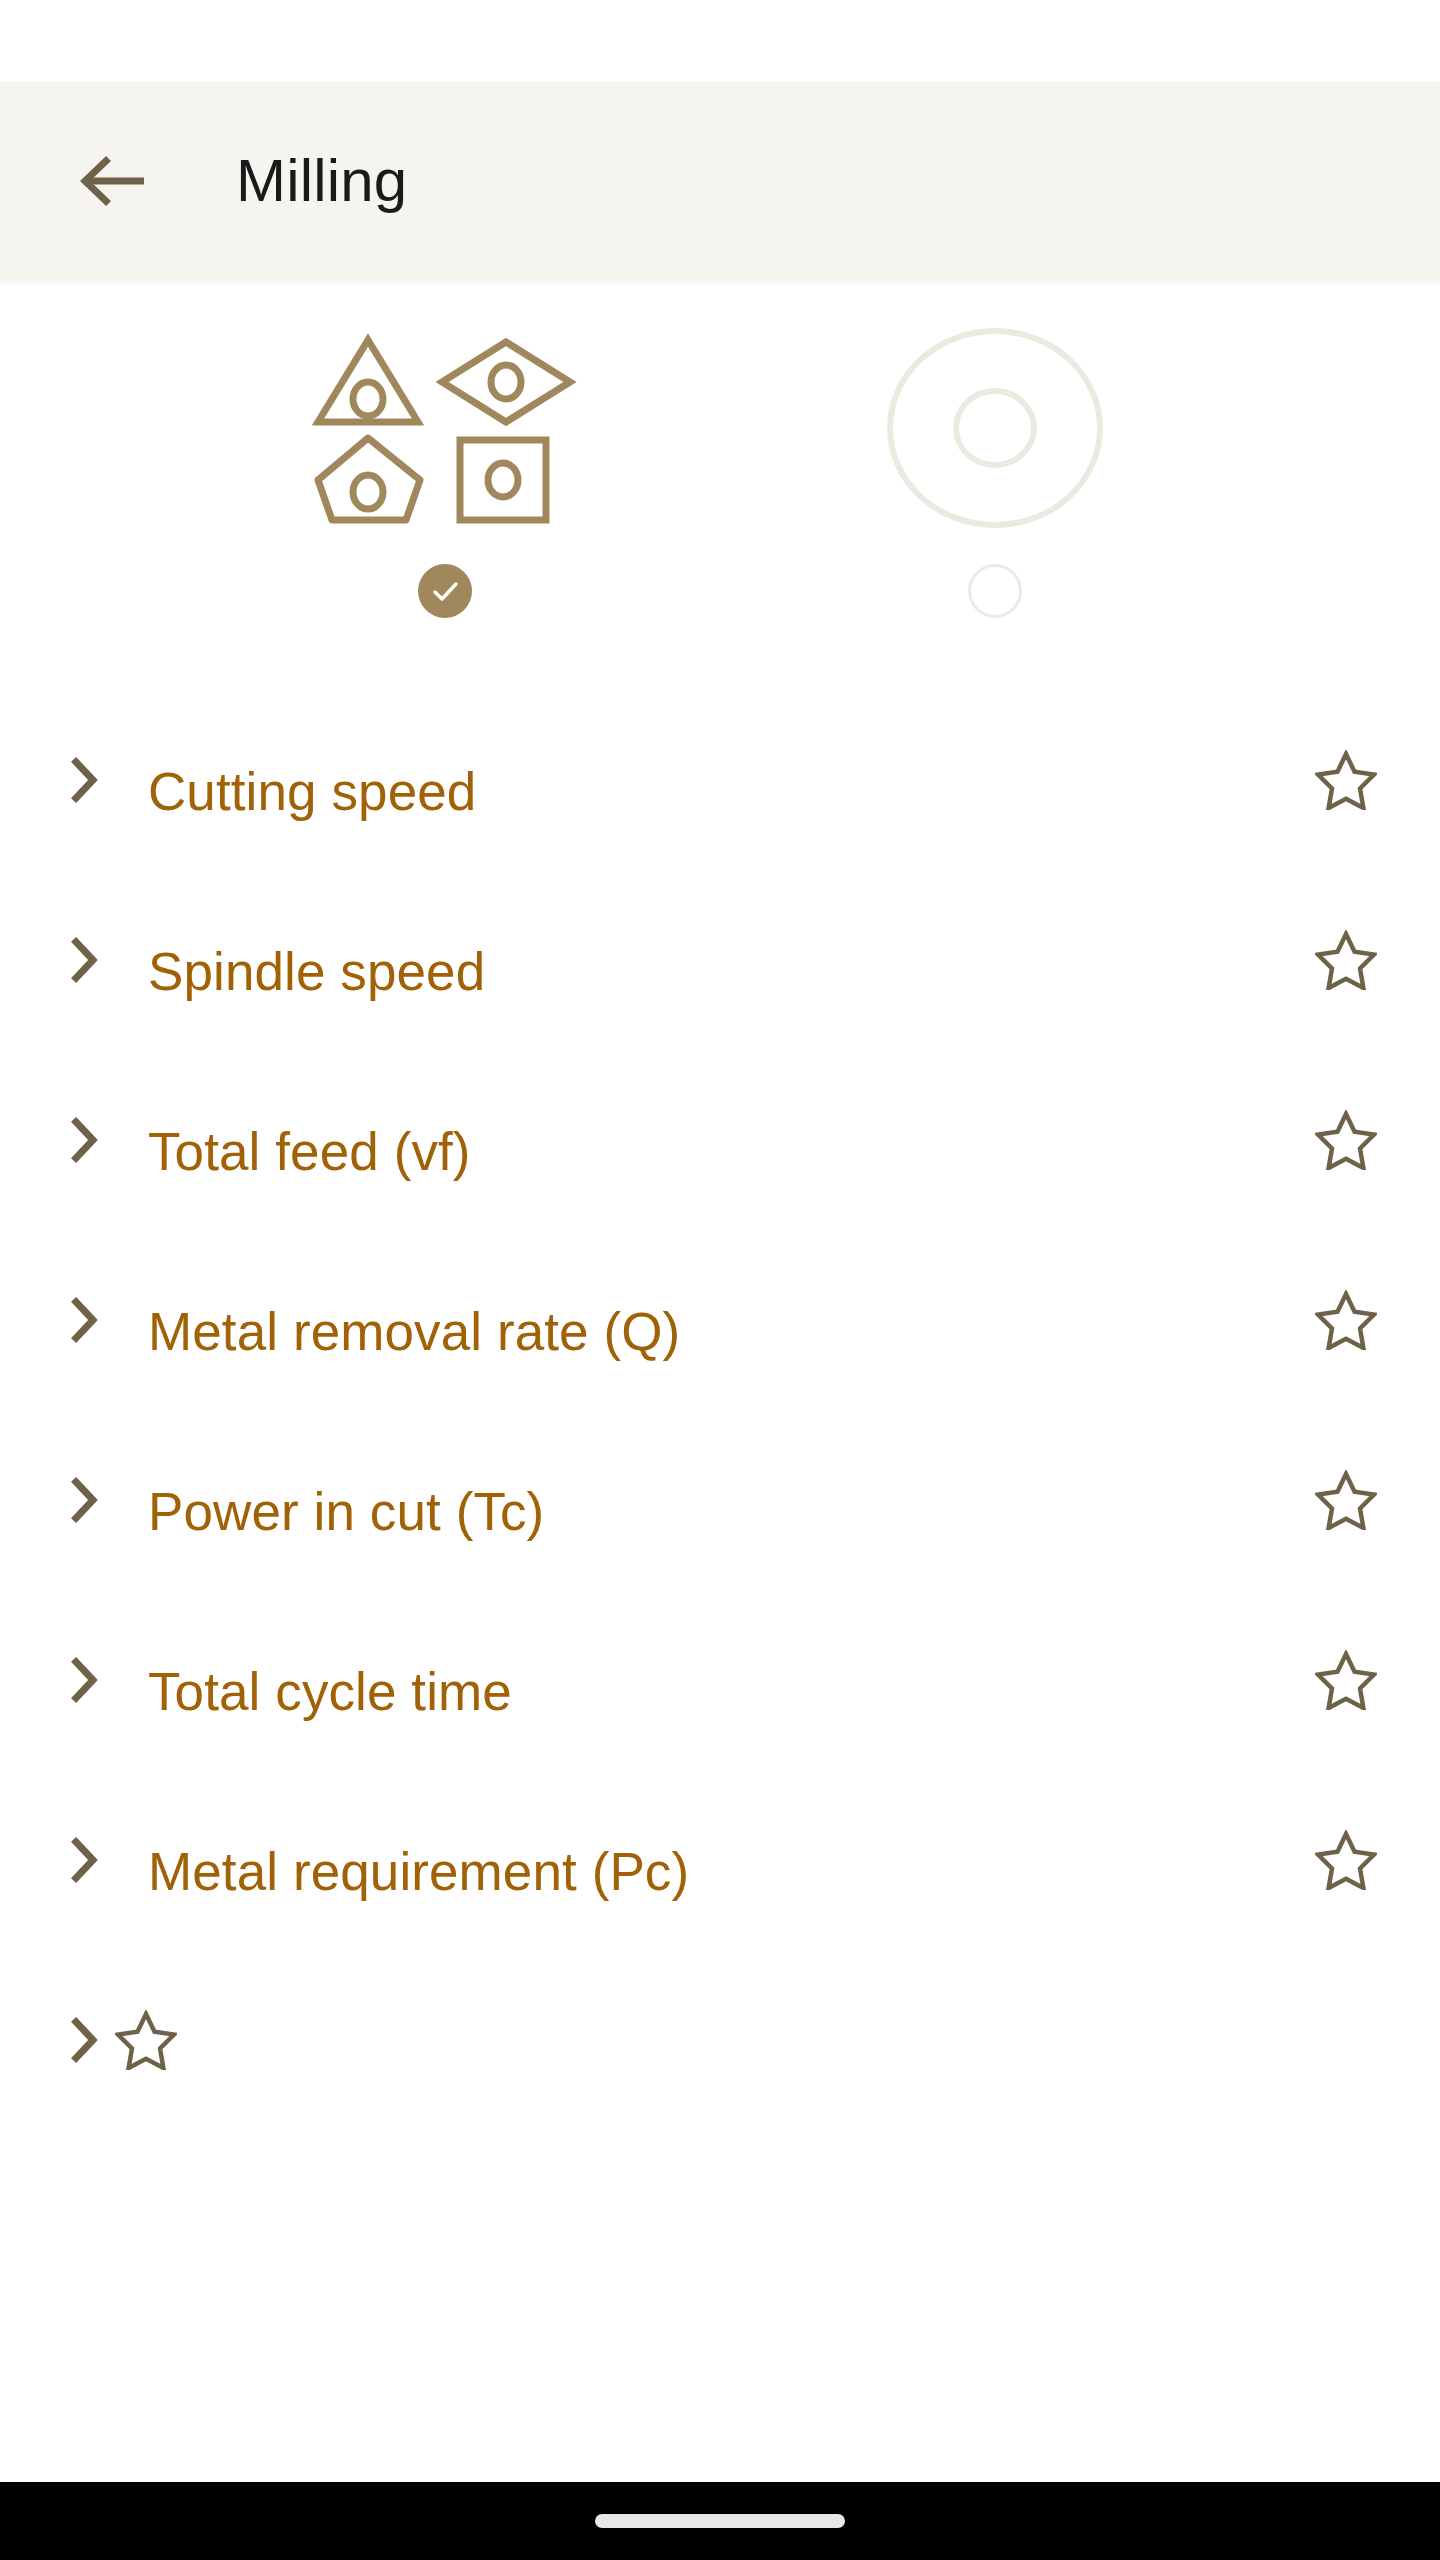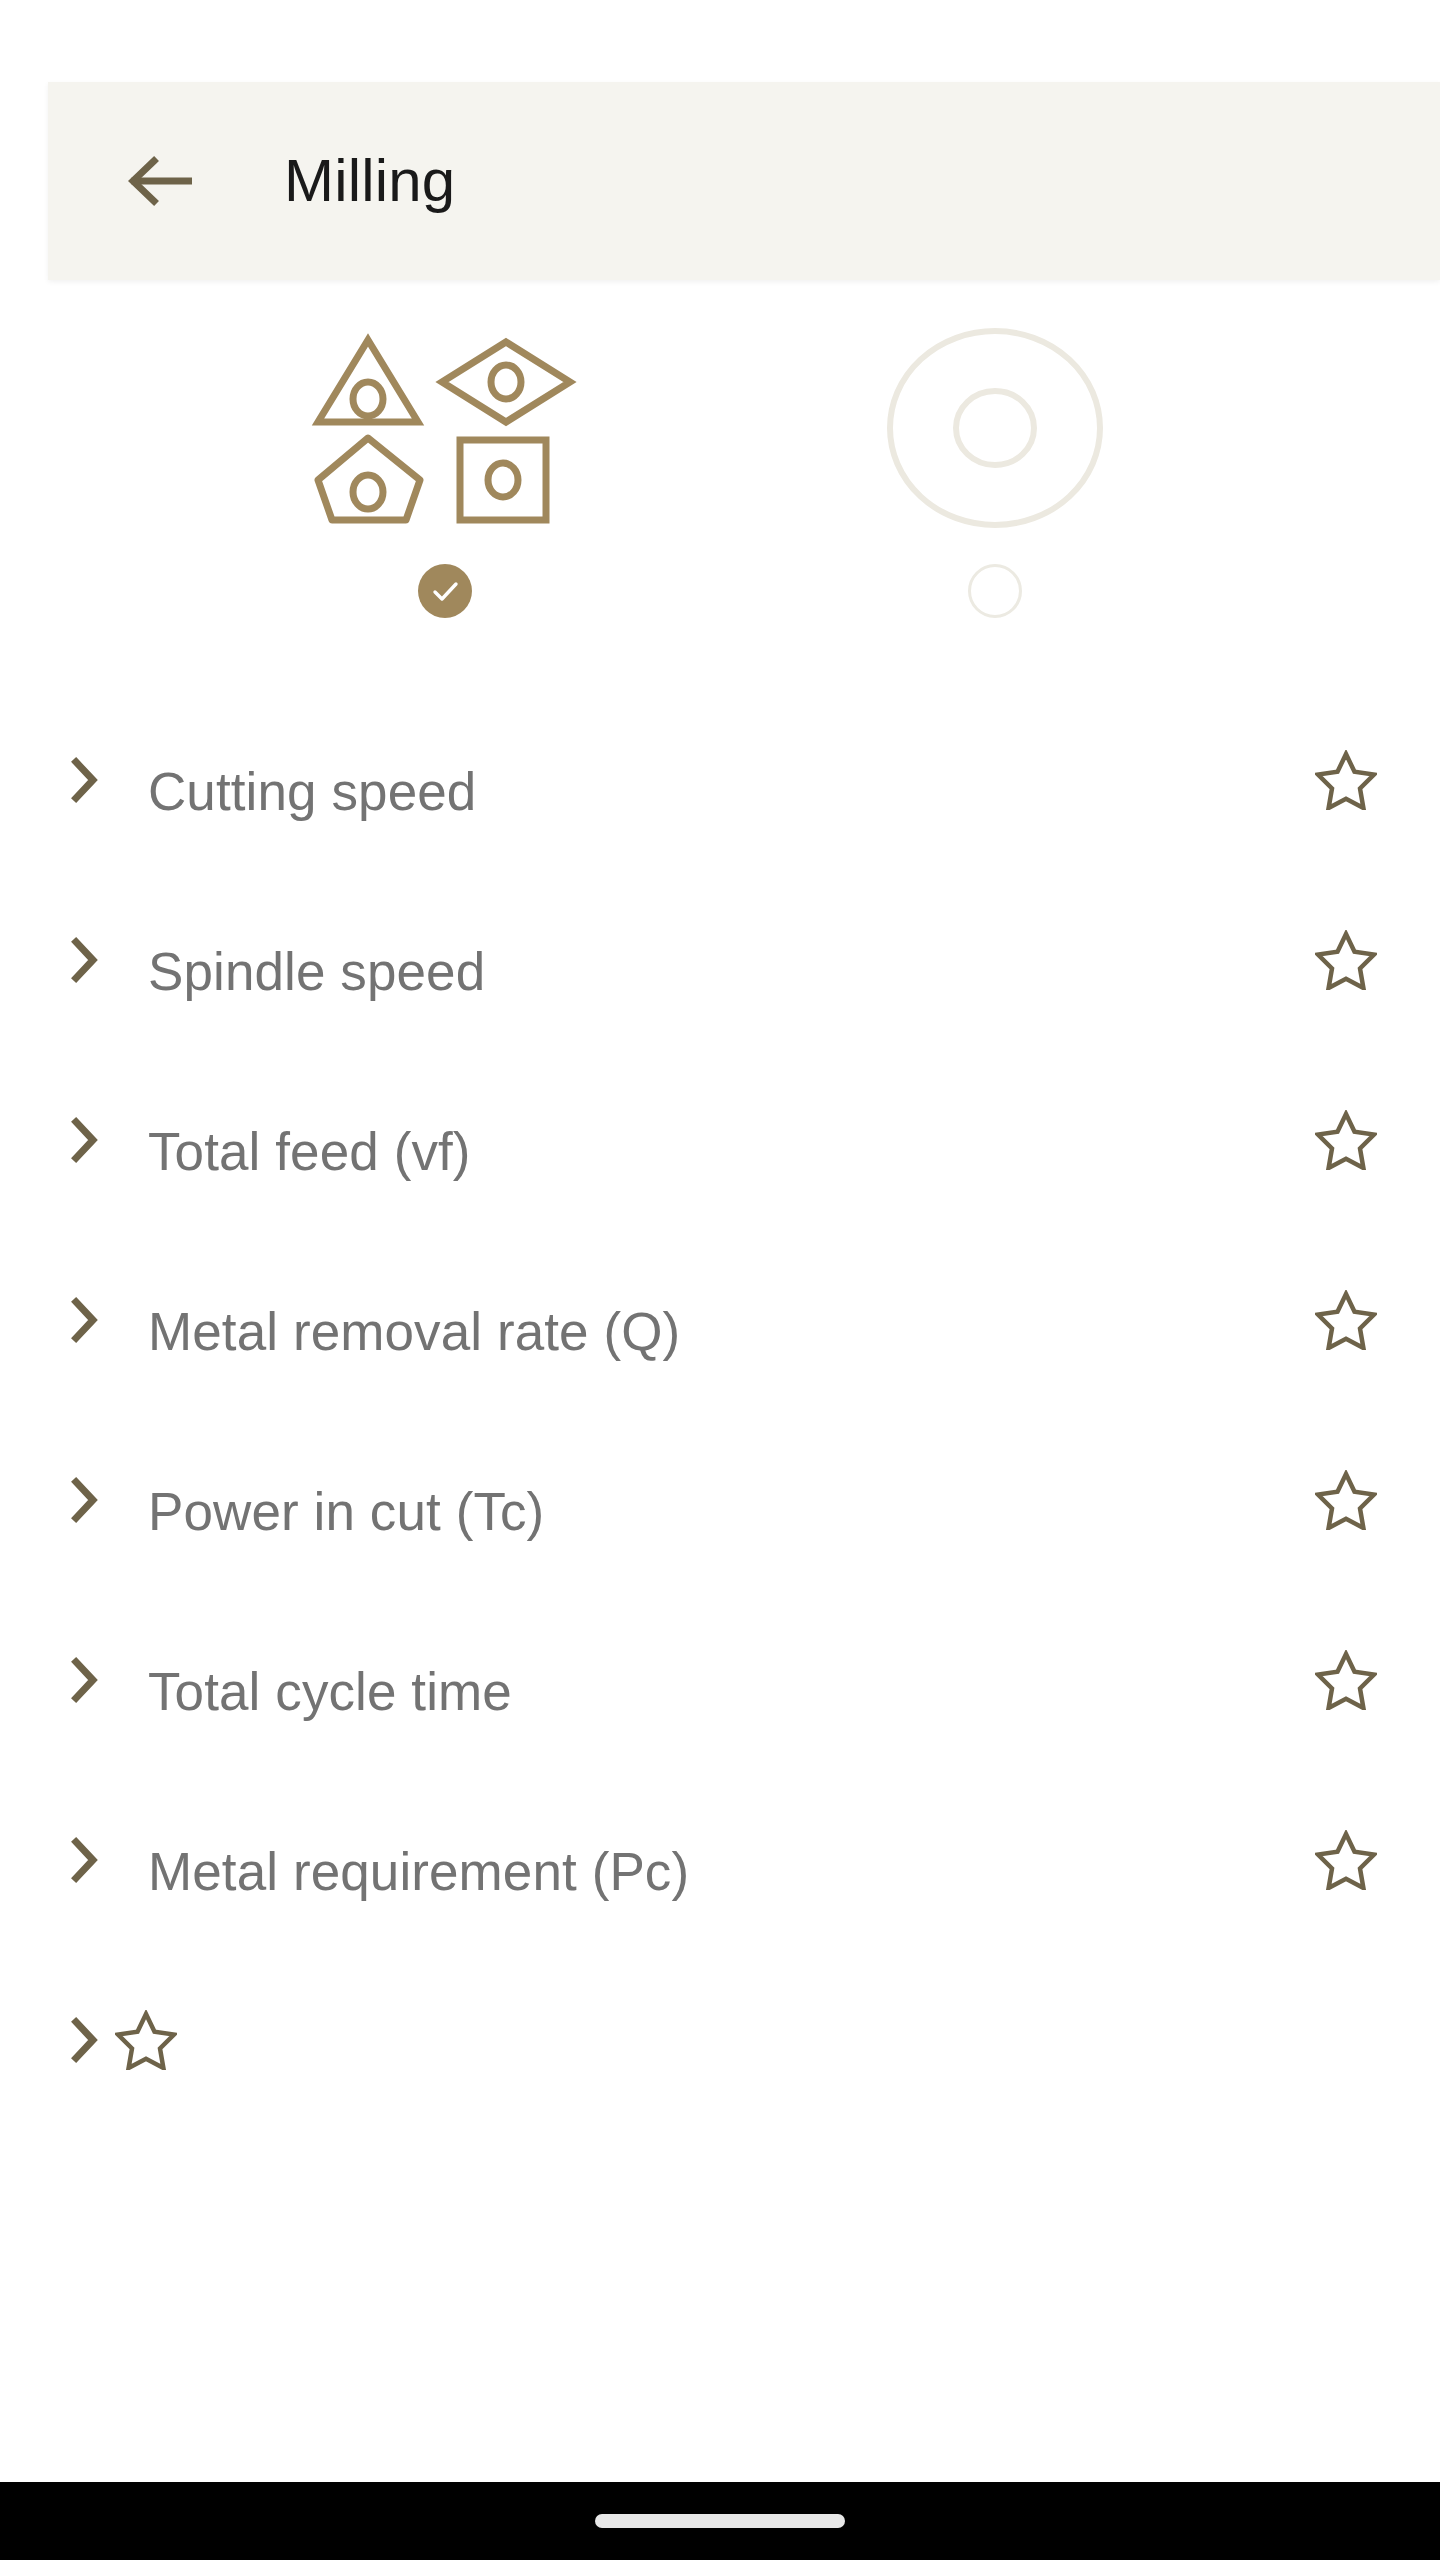--- a/index.html
+++ b/index.html
@@ -33,21 +33,20 @@
   .app-bar {
     height: 198px;
     flex: 0 0 198px;
     background: #f5f4ef;
     display: flex;
     align-items: center;
     padding-left: 66px;
     box-shadow: 0 2px 5px rgba(0,0,0,0.055);
     position: relative;
     z-index: 5;
-    margin-left: 48px;
   }
 
   .back-button {
     width: 92px;
     height: 92px;
     display: flex;
     align-items: center;
     justify-content: center;
     flex: 0 0 92px;
     cursor: pointer;
@@ -133,21 +132,21 @@
     align-items: center;
     justify-content: center;
   }
   .row-chevron svg { display: block; }
 
   .row-label {
     margin-left: 40px;
     flex: 1 1 auto;
     font-size: 53px;
     font-weight: 400;
-    color: #737373;
+    color: #a16207;
     letter-spacing: 0.1px;
     line-height: 1.1;
     white-space: nowrap;
     margin-top: 24px;
   }
 
   .row-star {
     width: 76px;
     flex: 0 0 76px;
     display: flex;

